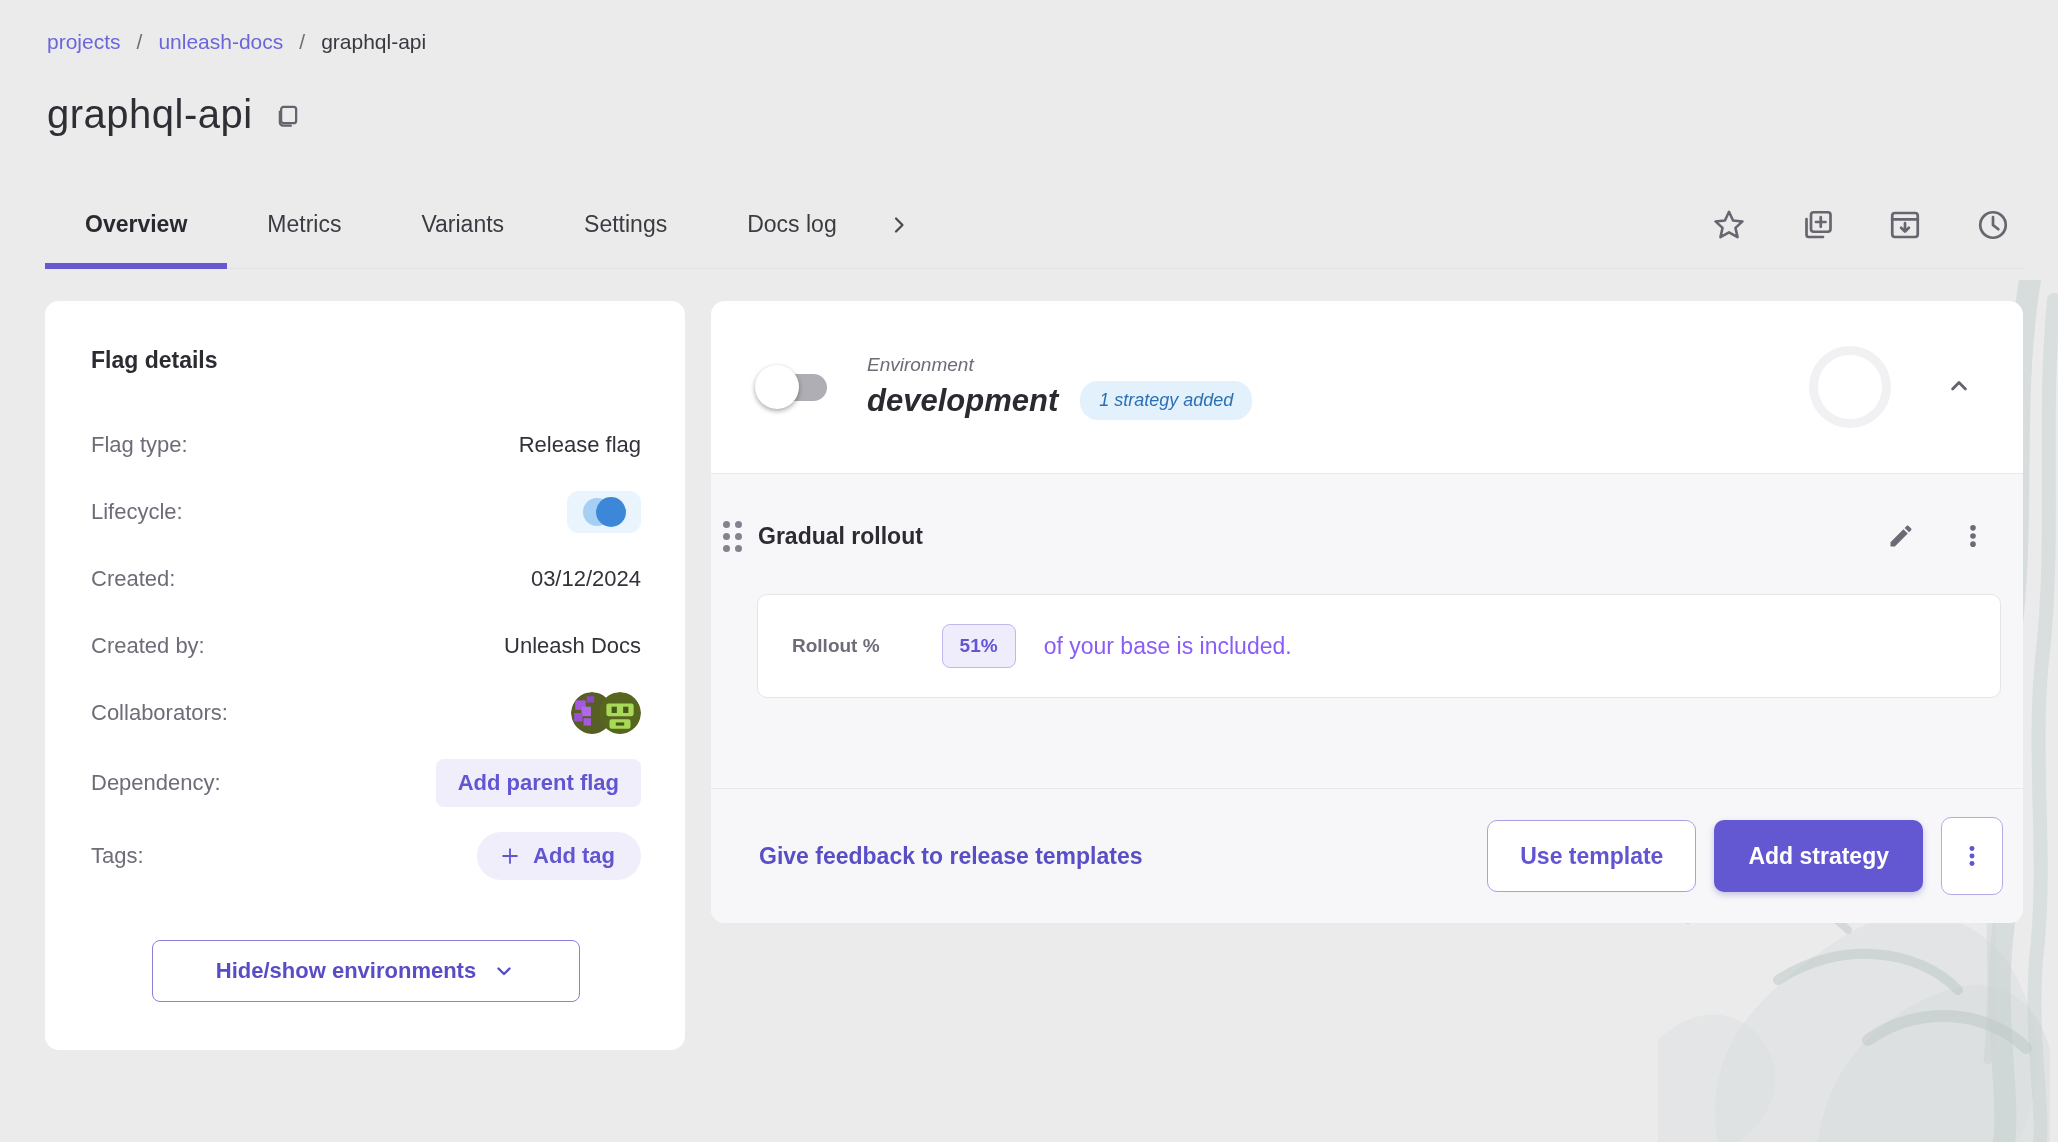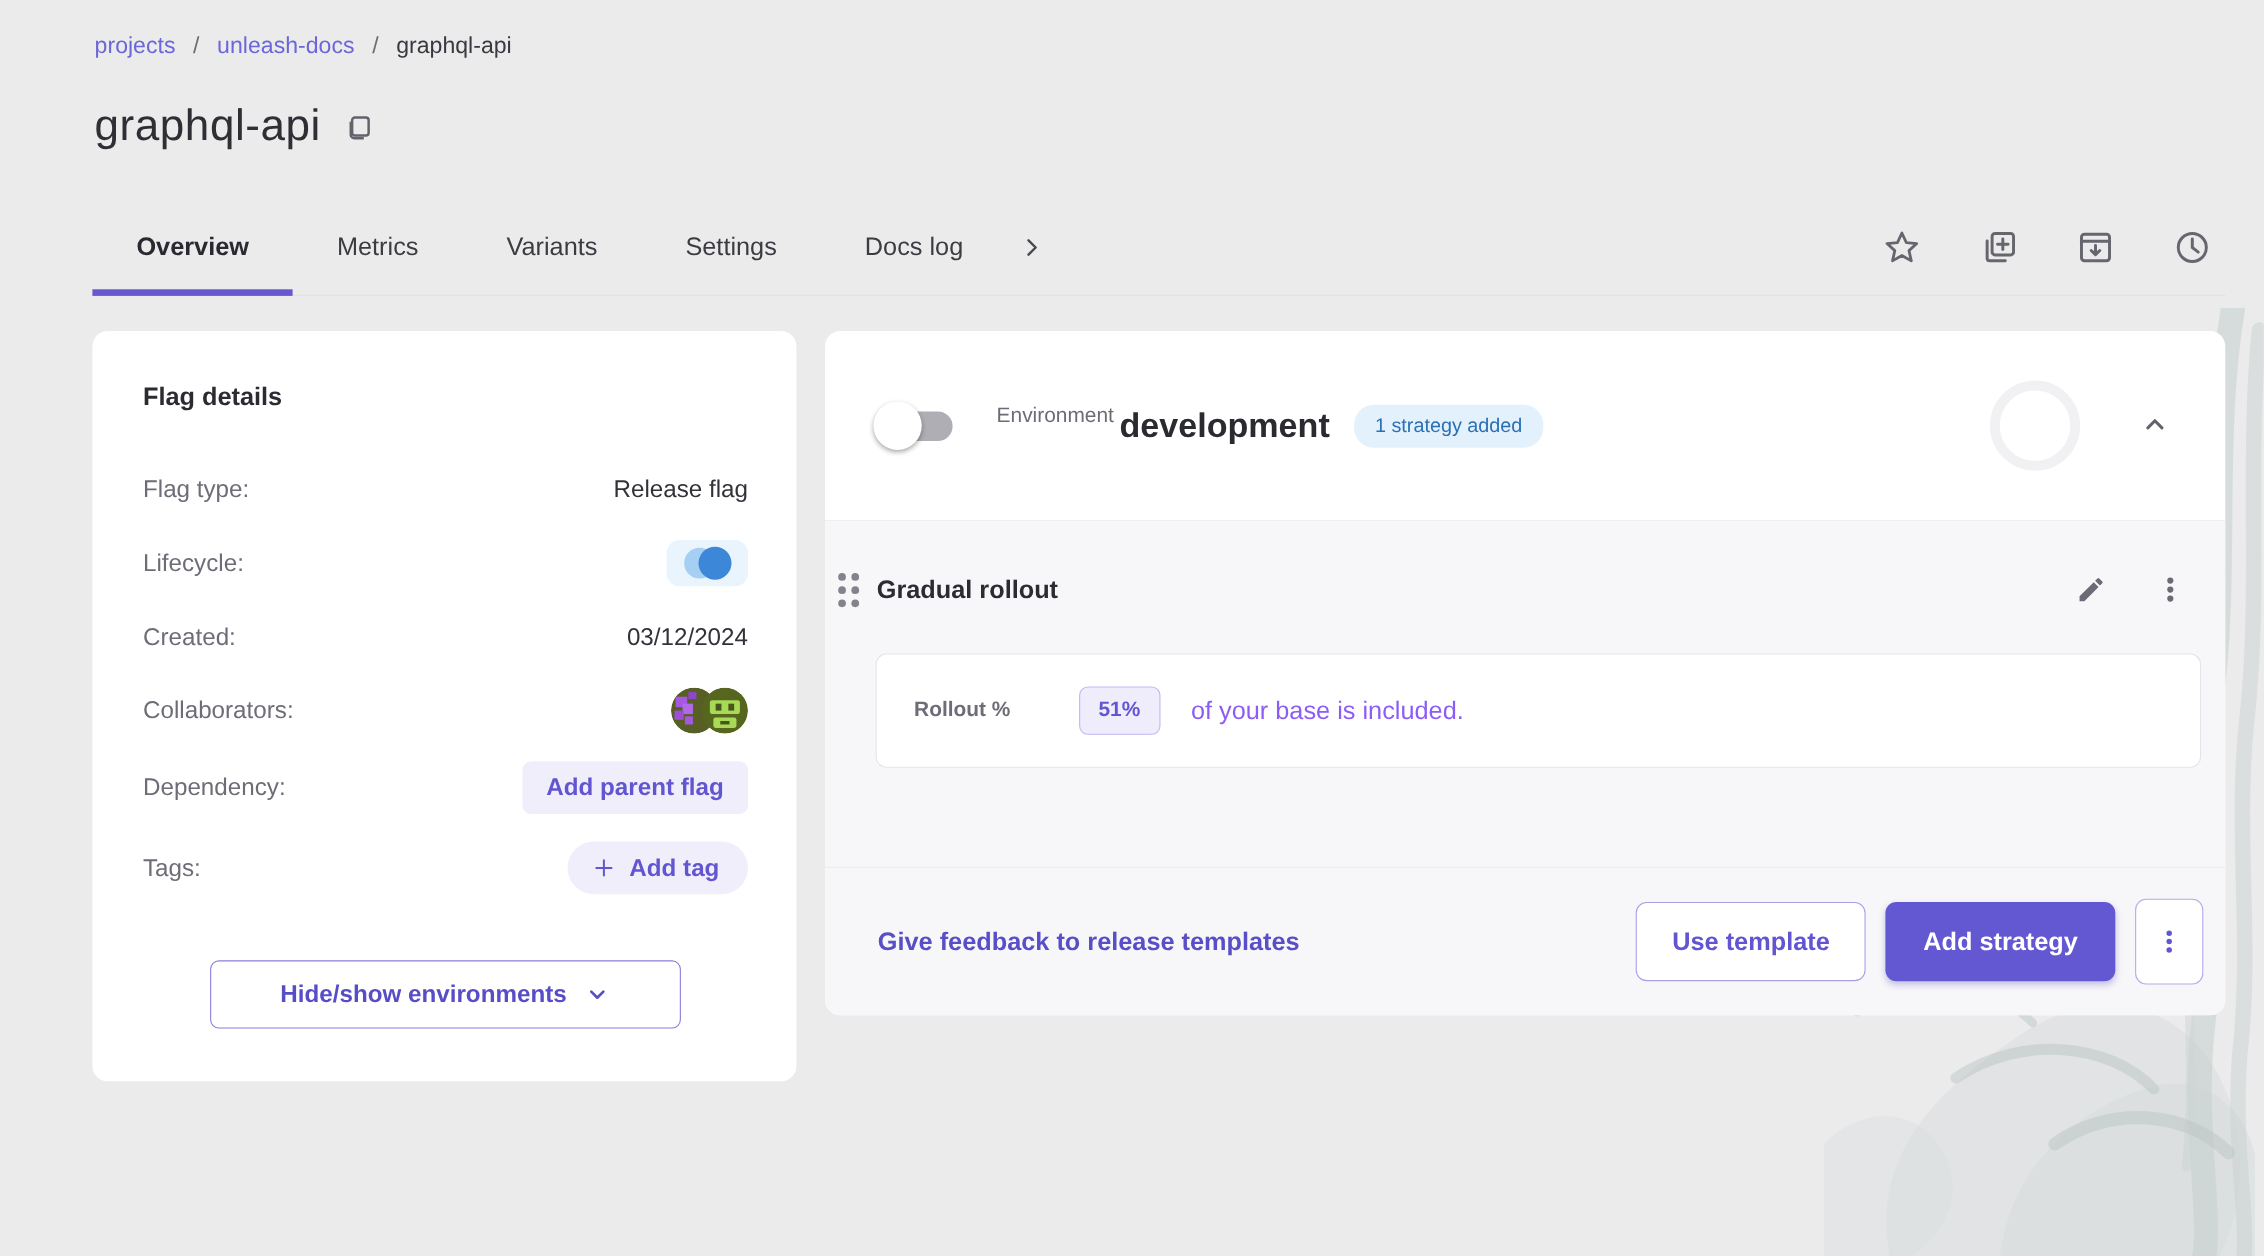--- a/index.html
+++ b/index.html
@@ -1,19 +1,19 @@
 <!DOCTYPE html>
 <html><head>
 <meta charset="utf-8">
 <style>
   * { margin:0; padding:0; box-sizing:border-box; }
   html,body { width:2058px; height:1142px; }
   body { font-family:"Liberation Sans", sans-serif; background:#ebebec; overflow:hidden; }
 
-  .page { position:relative; width:2058px; height:1142px; overflow:hidden;padding-left:39px; }
+  .page { position:relative; width:2058px; height:1142px; overflow:hidden; }
 
   
   .watermark { position:absolute; right:0; top:280px; width:400px; height:862px; z-index:0; pointer-events:none; }
 
   .content { position:relative; z-index:1; padding:30px 35px 0 45px; }
 
   
   .breadcrumb { display:flex; align-items:center; gap:16px; font-size:21px; margin-left:2px; }
   .crumb-link { color:#6b66d9; cursor:pointer; }
   .crumb-sep { color:#6d6d74; }
@@ -52,21 +52,21 @@
   .btn-lavender { background:#f0eefa; border:none; color:#6155d1; font-weight:bold; font-size:22px; padding:11px 22px; border-radius:8px; cursor:pointer; font-family:inherit;margin-left:27px; }
   .btn-pill { border-radius:999px; display:flex; align-items:center; gap:12px; padding:11px 26px 11px 22px; }
   .hide-show-btn { margin:60px auto 0; width:428px; height:62px; display:flex; align-items:center; justify-content:center; gap:16px; background:transparent; border:1px solid #8a7fd9; border-radius:8px; color:#584dc6; font-weight:bold; font-size:22px; cursor:pointer; font-family:inherit; }
 
   
   .env-card { flex:1; background:#fff; border-radius:14px; overflow:hidden; }
   .env-header { display:flex; align-items:center; height:172px; padding:0 30px 0 50px; }
   .switch { position:relative; width:66px; height:32px; margin-right:40px; cursor:pointer; flex-shrink:0; }
   .switch-track { position:absolute; left:6px; top:3px; width:60px; height:27px; border-radius:14px; background:#aeaeb4; }
   .switch-thumb { position:absolute; left:-6px; top:-6px; width:44px; height:44px; border-radius:50%; background:#fff; box-shadow:0 2px 5px rgba(0,0,0,0.35); }
-  .env-labels { display:flex; gap:5px; }
+  .env-labels { display:flex; flex-direction:column; gap:5px;font-style:italic; }
   .env-eyebrow { font-size:19px; color:#6c6c76; }
   .env-name-row { display:flex; align-items:center; gap:22px; }
   .env-name { font-size:31px; font-weight:bold; color:#2b2a31; }
   .env-badge { font-size:18px; color:#2b6fb4; background:#e3f1fc; padding:9px 19px; border-radius:18px; }
   .spacer { flex:1; }
   .ring { width:82px; height:82px; border:9px solid #f1f1f4; border-radius:50%; margin-right:46px; flex-shrink:0; }
   .collapse-btn { background:none; border:none; cursor:pointer; padding:8px; margin-right:12px; }
 
   .divider { height:1px; background:#e9e9ec; }
 
@@ -188,20 +188,24 @@
             <span class="lc-circle-light"></span>
             <span class="lc-circle-solid"></span>
           </span>
         </div>
 
         <div class="detail-row">
           <span class="detail-label">Created:</span>
           <span class="detail-value">03/12/2024</span>
         </div>
 
+        <div class="detail-row">
+          <span class="detail-label">Created by:</span>
+          <span class="detail-value">Unleash Docs</span>
+        </div>
 
         <div class="detail-row">
           <span class="detail-label">Collaborators:</span>
           <span class="avatars">
             <svg class="avatar" viewBox="0 0 40 40">
               <defs>
                   <clipPath id="avclip1">
                     <circle cx="20" cy="20" r="20"></circle>
                   </clipPath>
                 </defs>

